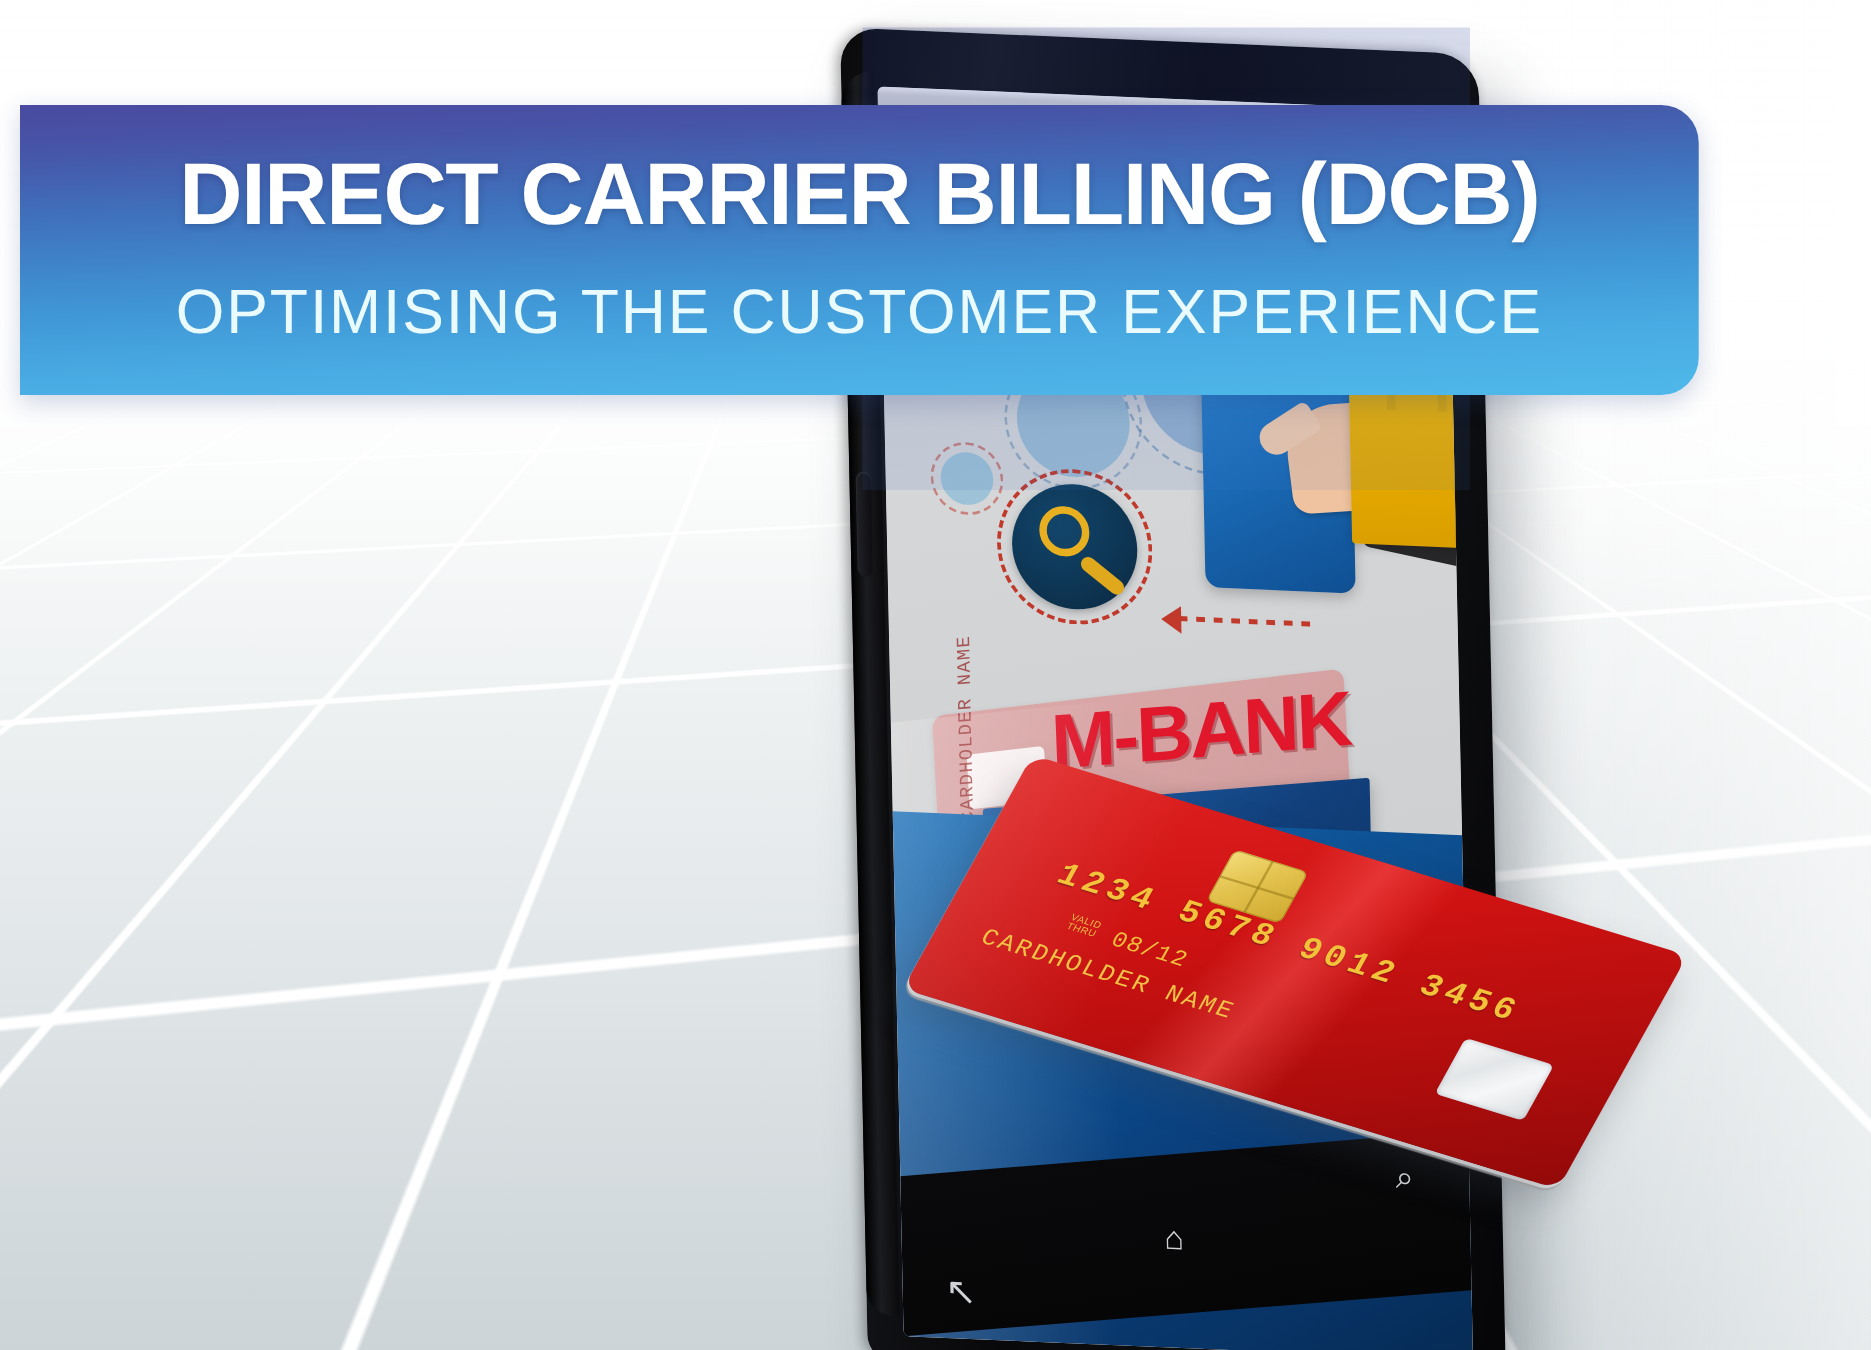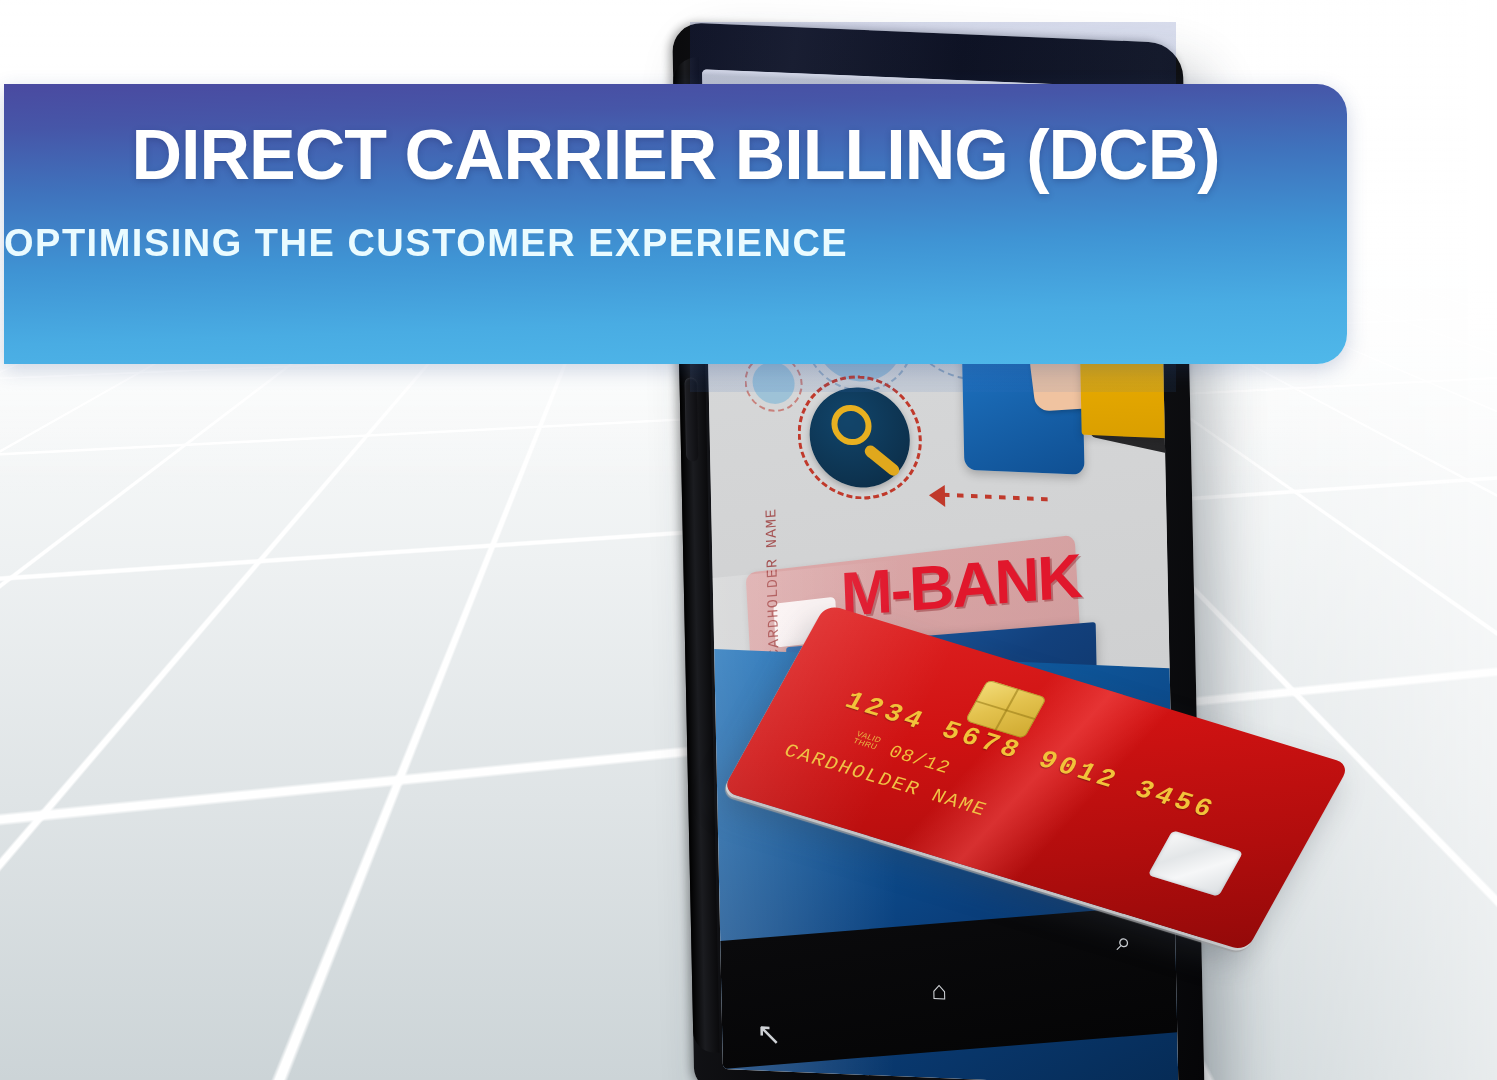--- a/index.html
+++ b/index.html
@@ -374,22 +374,22 @@
     position:absolute;
     left:690px; top:22px;
     width:486px; height:370px;
     background:linear-gradient(170deg,rgba(40,60,150,.20),rgba(60,120,200,.10));
     pointer-events:none;
   }
 
   
   .banner {
     position:absolute;
-    left:4px; top:84px;
-    width:1343px; height:280px;
+    left:16px; top:84px;
+    width:1343px; height:232px;
     background:linear-gradient(178deg,
       #4a4aa0 0%,
       #4656a8 14%,
       #3f73bd 34%,
       #3f94d4 58%,
       #49ace3 80%,
       #4fb8ea 100%);
     border-radius:0 30px 30px 0;
     box-shadow:0 6px 20px rgba(40,70,130,.22);
   }
@@ -400,24 +400,24 @@
     font-size:70px;
     font-weight:bold;
     letter-spacing:-1px;
     line-height:1;
     font-family:"Liberation Sans", sans-serif;
     text-shadow:0 2px 6px rgba(20,40,90,.28);
     white-space:nowrap;
   }
   .banner-sub {
     position:absolute; left:0; right:0; top:140px;
-    text-align:left;
+    text-align:center;
     color:#eafbff;
-    font-size:38px;
-    font-weight:700;
+    font-size:50px;
+    font-weight:400;
     letter-spacing:1.5px;
     line-height:1;
     font-family:"Liberation Sans", sans-serif;
     white-space:nowrap;
   }
 
   
   .phone-shadow {
     position:absolute;
     left:700px; top:1020px;

